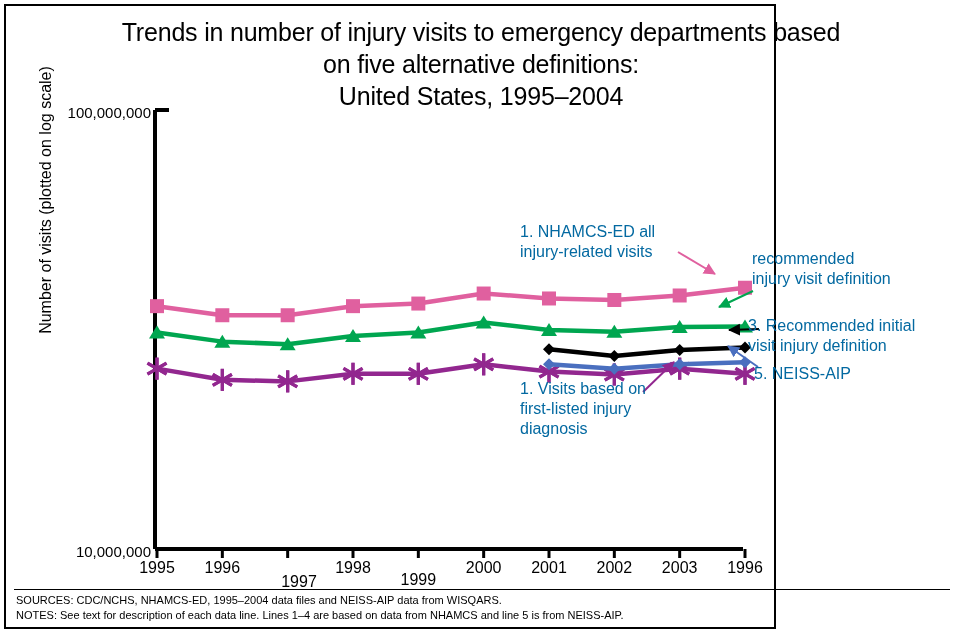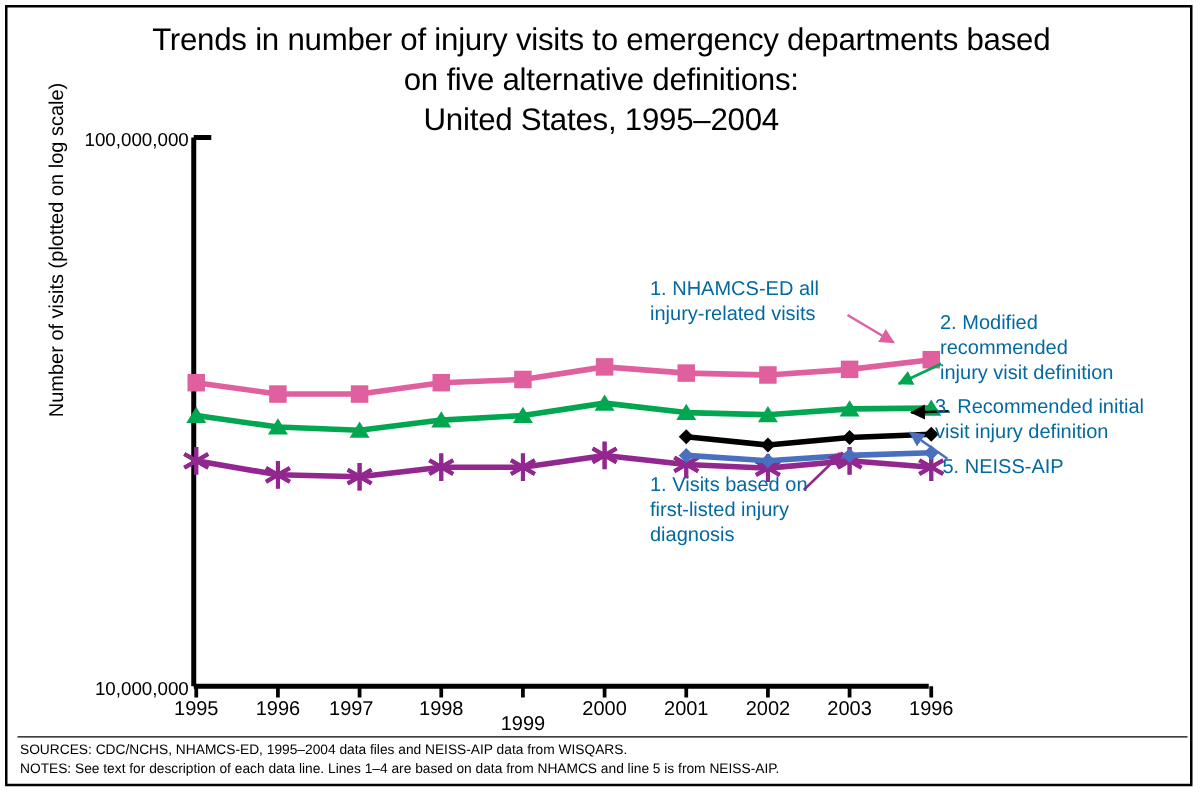--- a/index.html
+++ b/index.html
@@ -5,21 +5,21 @@
   html,body{margin:0;padding:0;}
   body{
     width:960px;height:635px;
     background:#ffffff;
     font-family:"Liberation Sans", sans-serif;
     overflow:hidden;
     position:relative;
   }
   #frame{
     position:absolute;left:4px;top:4px;
-    width:950px;height:625px;
+    width:772px;height:625px;
     border:2px solid #000000;
     box-sizing:border-box;
     background:#ffffff;
   }
   #title{
     position:absolute;left:30px;top:10px;width:890px;
     text-align:center;
     font-size:25px;
     line-height:32px;
     color:#000;
@@ -315,21 +315,20 @@
       <line x1="637" y1="386" x2="668" y2="356" stroke="#92278F" stroke-width="2" marker-end="url(#ar-purple)"></line>
     </g>
   </svg>
 
   <div class="ann" style="left:514px;top:216px;width:180px;">
     <div>1. NHAMCS-ED all</div>
     <div>injury-related visits</div>
   </div>
 
   <div class="ann" style="left:746px;top:243px;width:200px;">
-    <div>2. Modified</div>
     <div>recommended</div>
     <div>injury visit definition</div>
   </div>
 
   <div class="ann" style="left:742px;top:310px;width:200px;">
     <div>3. Recommended initial</div>
     <div>visit injury definition</div>
   </div>
 
   <div class="ann" style="left:748px;top:358px;width:190px;">
@@ -338,21 +337,21 @@
 
   <div class="ann" style="left:514px;top:373px;width:190px;">
     <div>1. Visits based on</div>
     <div>first-listed injury</div>
     <div>diagnosis</div>
   </div>
 
   <div id="xtick-labels">
       <div class="xtick" style="left: 121px;">1995</div>
       <div class="xtick" style="left: 186.333px;">1996</div>
-      <div class="xtick" style="left: 245px;">1997</div>
+      <div class="xtick" style="left: 263px; margin-top: 14px;">1997</div>
       <div class="xtick" style="left: 317px;">1998</div>
       <div class="xtick" style="left: 382.333px; margin-top: 12px;">1999</div>
       <div class="xtick" style="left: 447.667px;">2000</div>
       <div class="xtick" style="left: 513px;">2001</div>
       <div class="xtick" style="left: 578.333px;">2002</div>
       <div class="xtick" style="left: 643.667px;">2003</div>
       <div class="xtick" style="left: 709px;">1996</div>
     </div>
 
   <div id="footline"></div>

